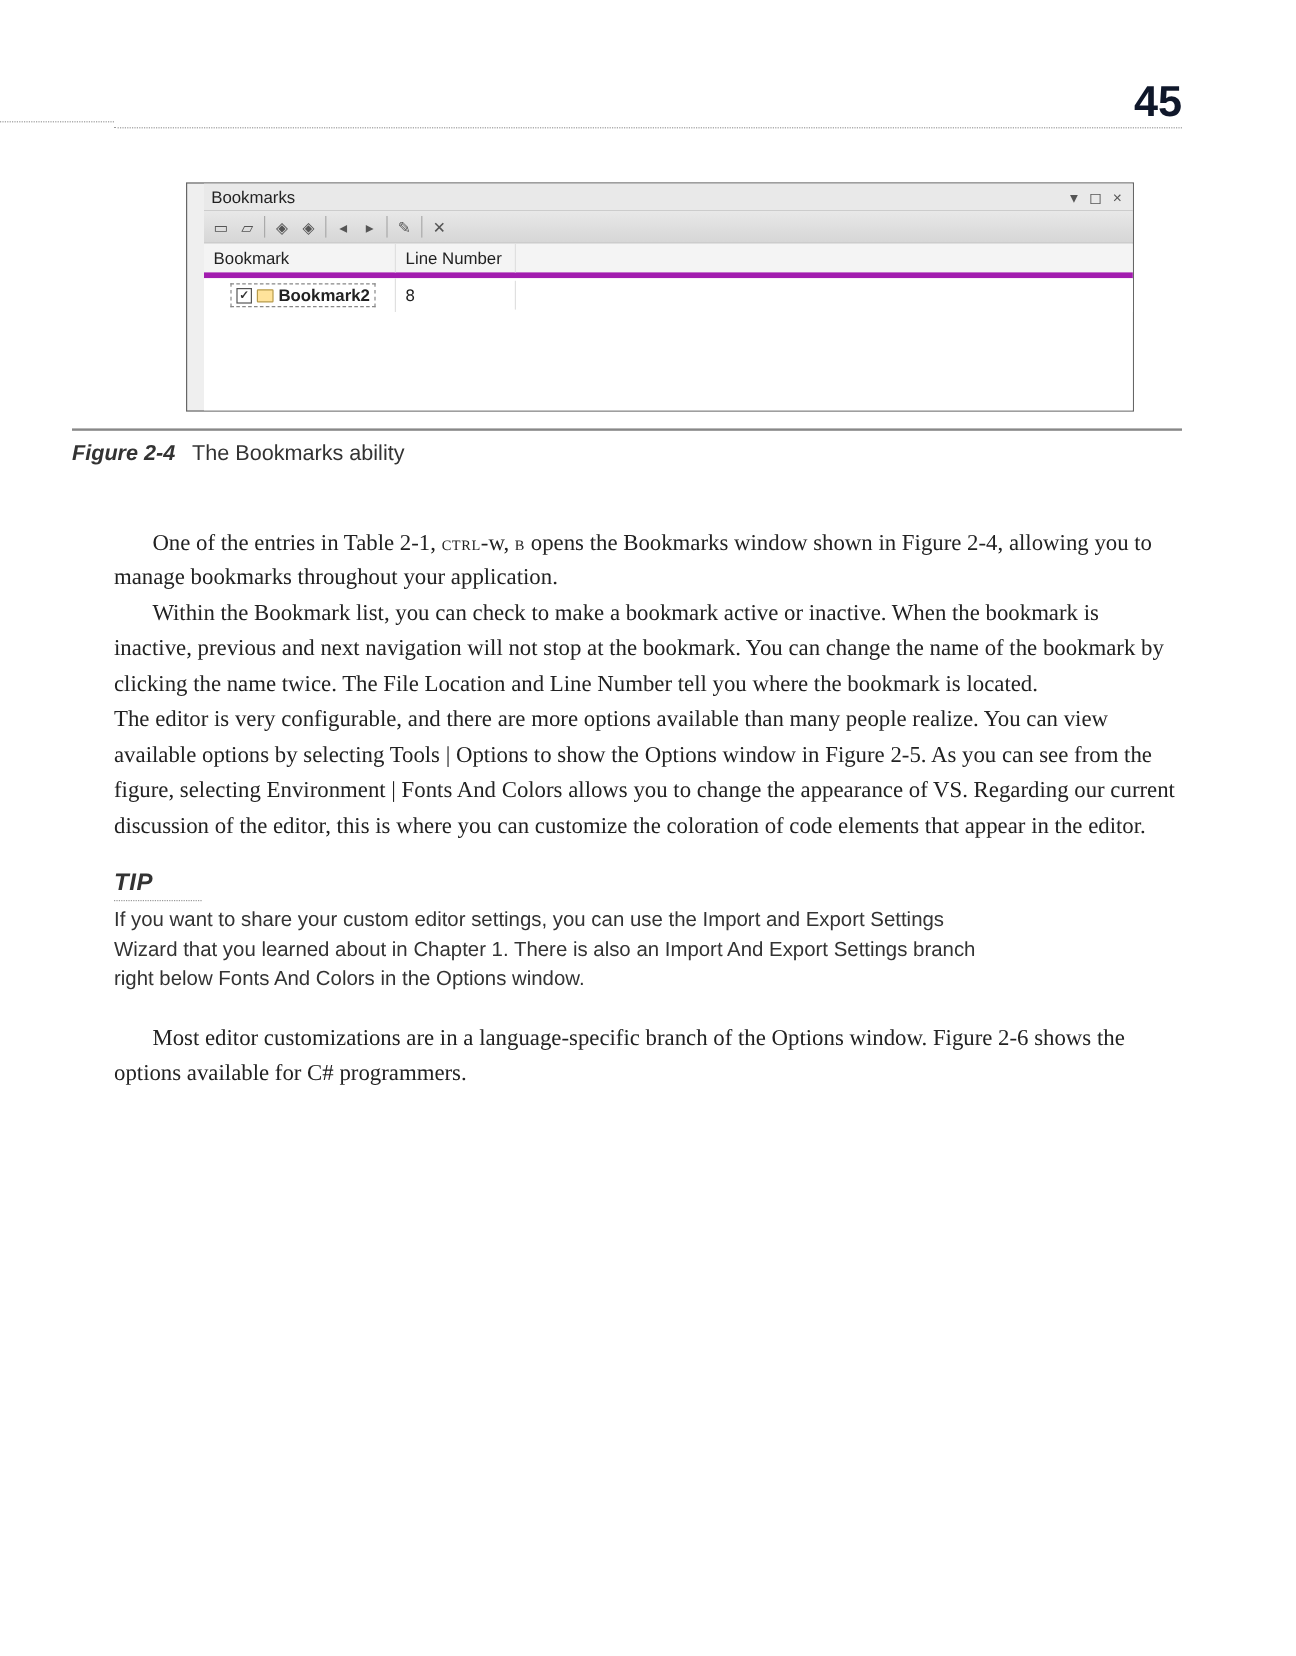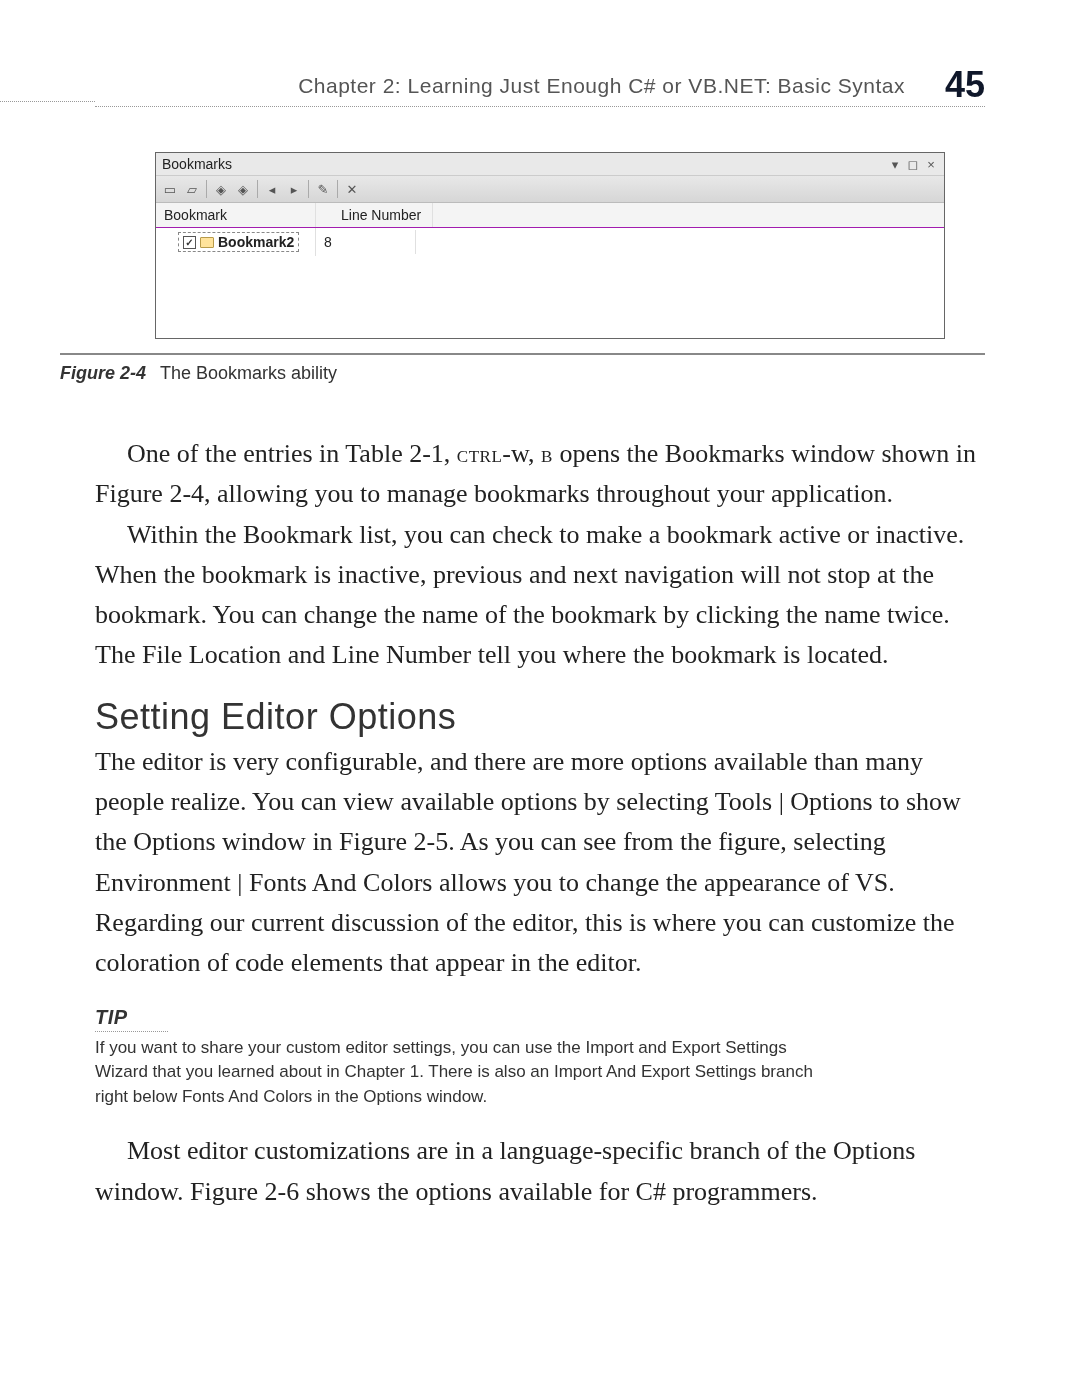--- a/index.html
+++ b/index.html
@@ -51,20 +51,21 @@
   
   .figure-wrap {
     margin: 0 40px 10px 60px;
   }
   .bookmarks-window {
     border: 1px solid #666;
     background: #efefef;
     font-family: 'Segoe UI', Tahoma, sans-serif;
     font-size: 14px;
     color: #222;
+    padding-left: 14px;
   }
   .bw-titlebar {
     display: flex;
     align-items: center;
     padding: 3px 6px;
     background: #e9e9e9;
     border-bottom: 1px solid #ccc;
     font-size: 14px;
   }
   .bw-titlebar .title { flex: 1; }
@@ -93,23 +94,22 @@
   .tb-sep {
     width: 1px; height: 18px; background: #aaa; margin: 0 2px;
   }
   .bw-header, .bw-row {
     display: flex;
     align-items: center;
     background: #fff;
   }
   .bw-header {
     background: #f4f4f4;
-    border-bottom: 1px solid #a21caf;
+    border-bottom: 5px solid #a21caf;
     font-size: 14px;
-    gap: 17px;
   }
   .bw-header .col, .bw-row .col {
     padding: 4px 8px;
     border-right: 1px solid #e0e0e0;
     white-space: nowrap;
     overflow: hidden;
   }
   .col-bm { width: 160px; }
   .col-fl { flex: 1; }
   .col-ln { width: 100px; border-right: none; }
@@ -148,21 +148,21 @@
   .figure-caption {
     font-family: 'Trebuchet MS', 'Lucida Grande', sans-serif;
     font-size: 18px;
     color: #333;
     margin-left: -35px;
     margin-bottom: 50px;
   }
   .figure-caption b { font-weight: 700; margin-right: 14px; font-style: italic; }
 
   .body-text p {
-    font-size: 26px;
+    font-size: 19px;
     line-height: 1.55;
     margin-bottom: 0;
     text-align: left;
   }
   .body-text p + p { }
   .body-text p.indent { text-indent: 32px; }
   .sc { font-variant: small-caps; letter-spacing: 0.5px; font-size: 0.92em; }
 
   h2.section {
     font-family: 'Trebuchet MS', 'Lucida Grande', sans-serif;
@@ -196,21 +196,20 @@
     max-width: 730px;
   }
 </style>
 </head>
 <body>
 
 <div class="page">
 
   <div class="running-head">
     <span class="lead-dots"></span>
-    <span class="chapter">Chapter 2:   Learning Just Enough C# or VB.NET: Basic Syntax</span>
     <span class="pagenum">45</span>
   </div>
 
   <div class="figure-wrap">
     <div class="bookmarks-window">
       <div class="bw-titlebar">
         <span class="title">Bookmarks</span>
         <span class="winbtn">▾</span>
         <span class="winbtn">◻</span>
         <span class="winbtn">×</span>
@@ -253,21 +252,20 @@
     <b>Figure 2-4</b><span>The Bookmarks ability</span>
   </div>
 
   <div class="body-text">
     <p class="indent">
       <span>One of the entries in Table 2-1, </span><span class="sc">ctrl</span><span>-w, </span><span class="sc">b</span><span> opens the Bookmarks window shown in Figure 2-4, allowing you to manage bookmarks throughout your application.</span>
     </p>
     <p class="indent">Within the Bookmark list, you can check to make a bookmark active or inactive. When the bookmark is inactive, previous and next navigation will not stop at the bookmark. You can change the name of the bookmark by clicking the name twice. The File Location and Line Number tell you where the bookmark is located.</p>
   </div>
 
-  <h2 class="section">Setting Editor Options</h2>
   <div class="body-text">
     <p>The editor is very configurable, and there are more options available than many people realize. You can view available options by selecting Tools | Options to show the Options window in Figure 2-5. As you can see from the figure, selecting Environment | Fonts And Colors allows you to change the appearance of VS. Regarding our current discussion of the editor, this is where you can customize the coloration of code elements that appear in the editor.</p>
   </div>
 
   <div class="tip-block">
     <div class="tip-head">TIP</div>
     <div class="tip-body">If you want to share your custom editor settings, you can use the Import and Export Settings Wizard that you learned about in Chapter 1. There is also an Import And Export Settings branch right below Fonts And Colors in the Options window.</div>
   </div>
 
   <div class="body-text" style="margin-top:22px">

